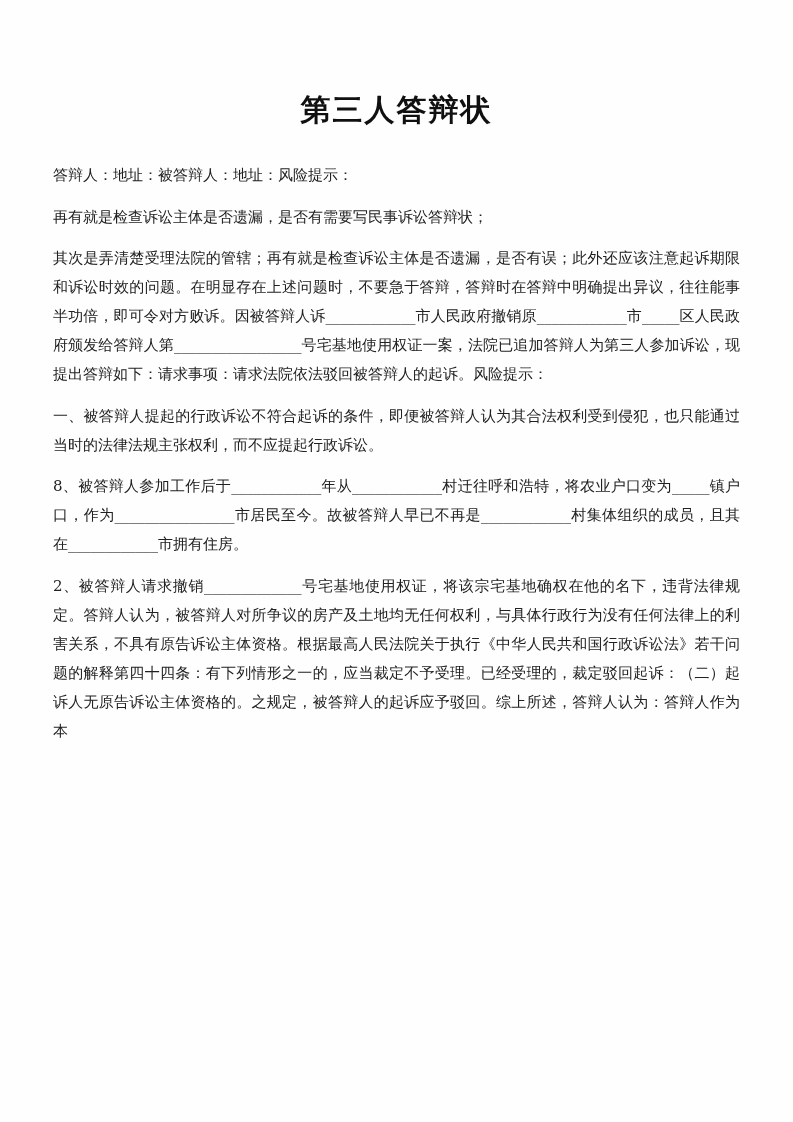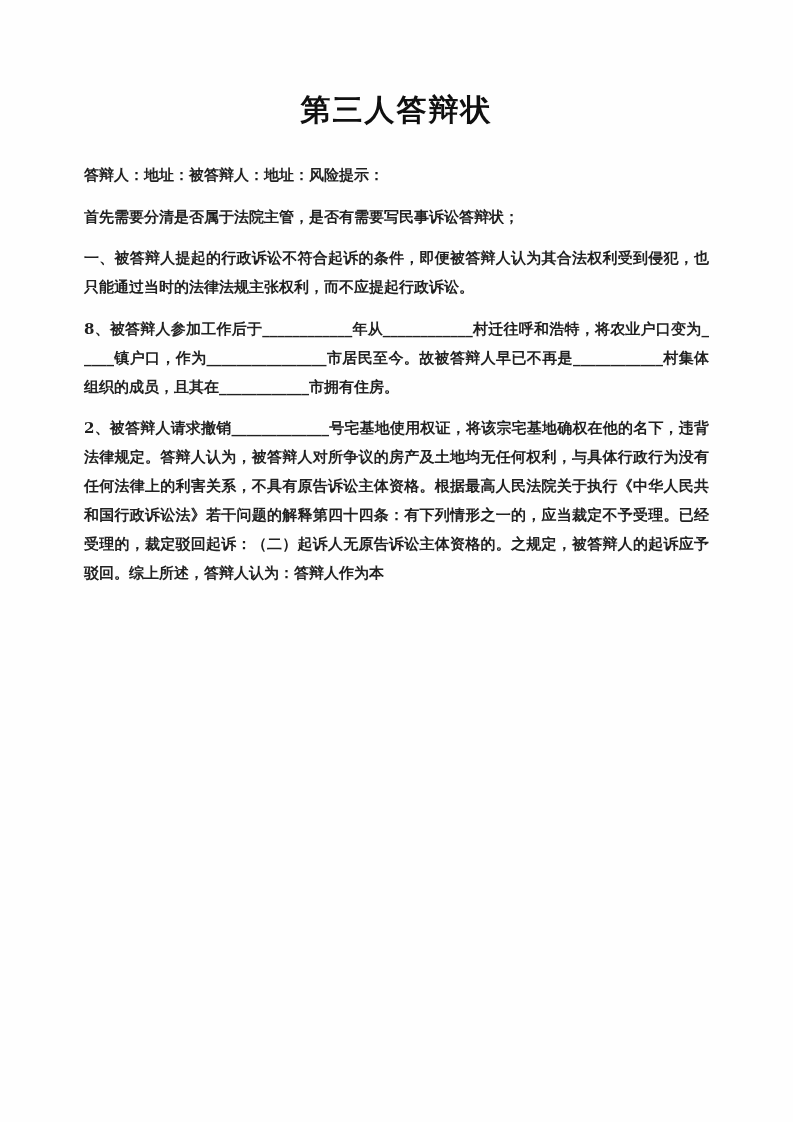--- a/index.html
+++ b/index.html
@@ -16,38 +16,38 @@
     margin:92px 0 33px 0;
     font-size:30px;
     line-height:36px;
     font-weight:700;
     text-align:center;
     color:#101010;
     letter-spacing:2px;
     font-family:"DejaVu Serif","Liberation Serif",serif;
   }
   .doc-body{
-    padding:0 84px;
-    font-weight:bold;
+    padding:0 53px;
   }
   .para{
     margin:12.5px 0;
     font-size:15px;
     line-height:29px;
     color:#212121;
     text-align:justify;
     word-break:break-all;
     font-family:"DejaVu Serif","Liberation Serif",serif;
   }
 </style>
 </head>
 <body>
 
 <div class="page">
   <h1 class="doc-title">第三人答辩状</h1>
   <div class="doc-body">
     <p class="para">答辩人：地址：被答辩人：地址：风险提示：</p>
-    <p class="para">首先需要分清是否属于法院主管，是否有需要写民事诉讼答辩状；</p>
+    <p class="para">再有就是检查诉讼主体是否遗漏，是否有需要写民事诉讼答辩状；</p>
+    <p class="para">其次是弄清楚受理法院的管辖；再有就是检查诉讼主体是否遗漏，是否有误；此外还应该注意起诉期限和诉讼时效的问题。在明显存在上述问题时，不要急于答辩，答辩时在答辩中明确提出异议，往往能事半功倍，即可令对方败诉。因被答辩人诉____________市人民政府撤销原____________市_____区人民政府颁发给答辩人第_________________号宅基地使用权证一案，法院已追加答辩人为第三人参加诉讼，现提出答辩如下：请求事项：请求法院依法驳回被答辩人的起诉。风险提示：</p>
     <p class="para">一、被答辩人提起的行政诉讼不符合起诉的条件，即便被答辩人认为其合法权利受到侵犯，也只能通过当时的法律法规主张权利，而不应提起行政诉讼。</p>
     <p class="para">8、被答辩人参加工作后于____________年从____________村迁往呼和浩特，将农业户口变为_____镇户口，作为________________市居民至今。故被答辩人早已不再是____________村集体组织的成员，且其在____________市拥有住房。</p>
     <p class="para">2、被答辩人请求撤销_____________号宅基地使用权证，将该宗宅基地确权在他的名下，违背法律规定。答辩人认为，被答辩人对所争议的房产及土地均无任何权利，与具体行政行为没有任何法律上的利害关系，不具有原告诉讼主体资格。根据最高人民法院关于执行《中华人民共和国行政诉讼法》若干问题的解释第四十四条：有下列情形之一的，应当裁定不予受理。已经受理的，裁定驳回起诉：（二）起诉人无原告诉讼主体资格的。之规定，被答辩人的起诉应予驳回。综上所述，答辩人认为：答辩人作为本</p>
   </div>
 </div>
 
 </body></html>

